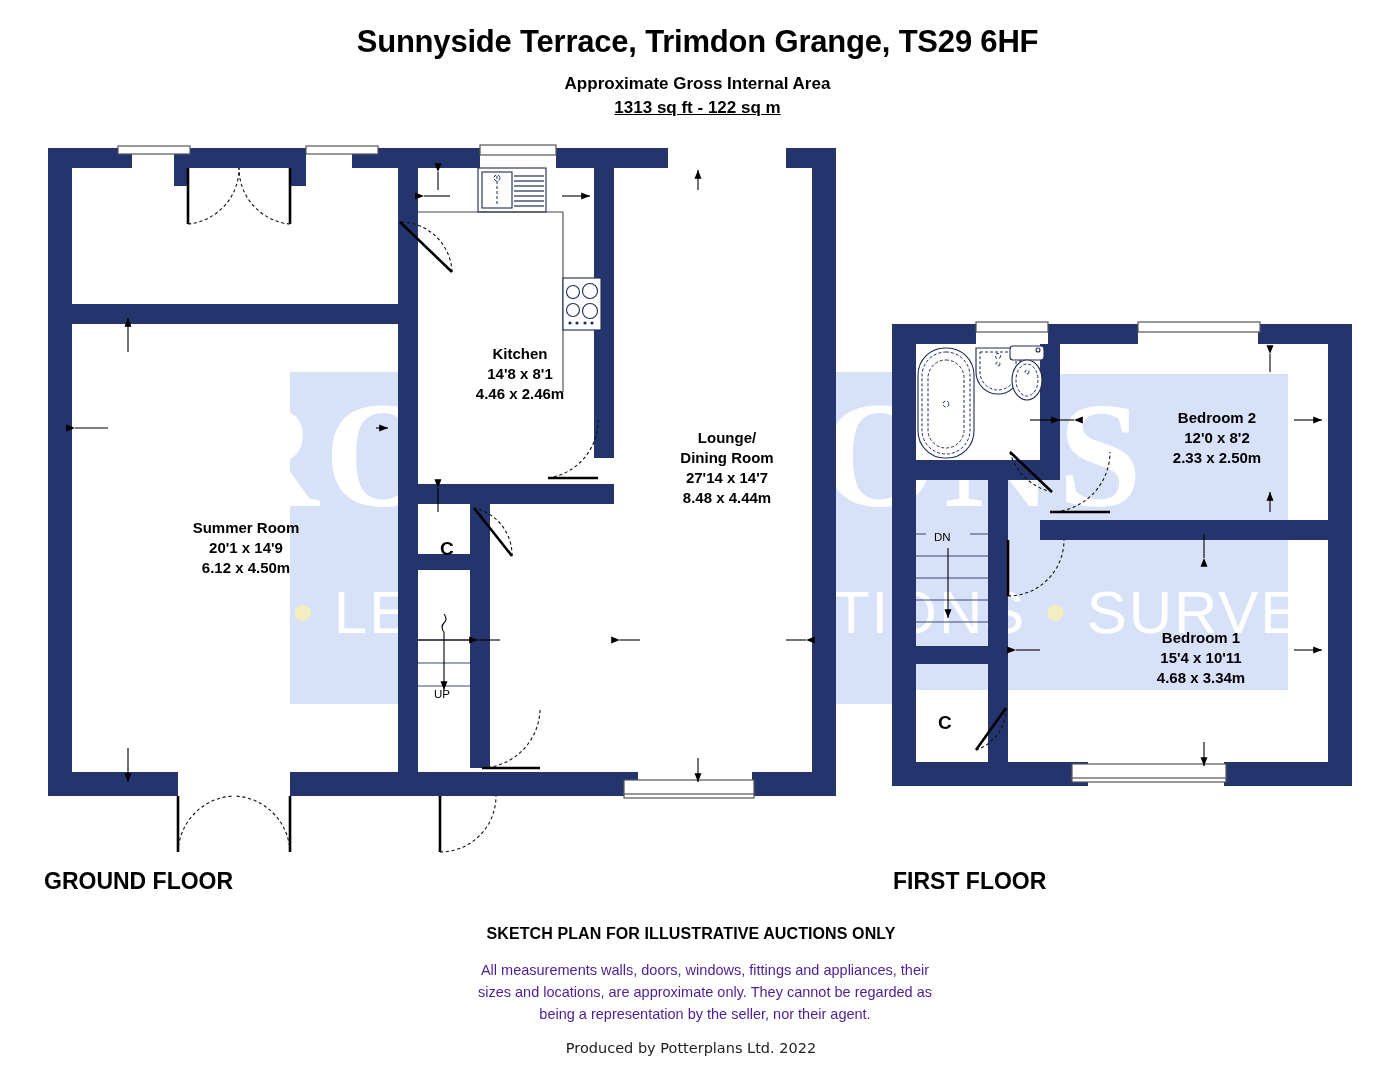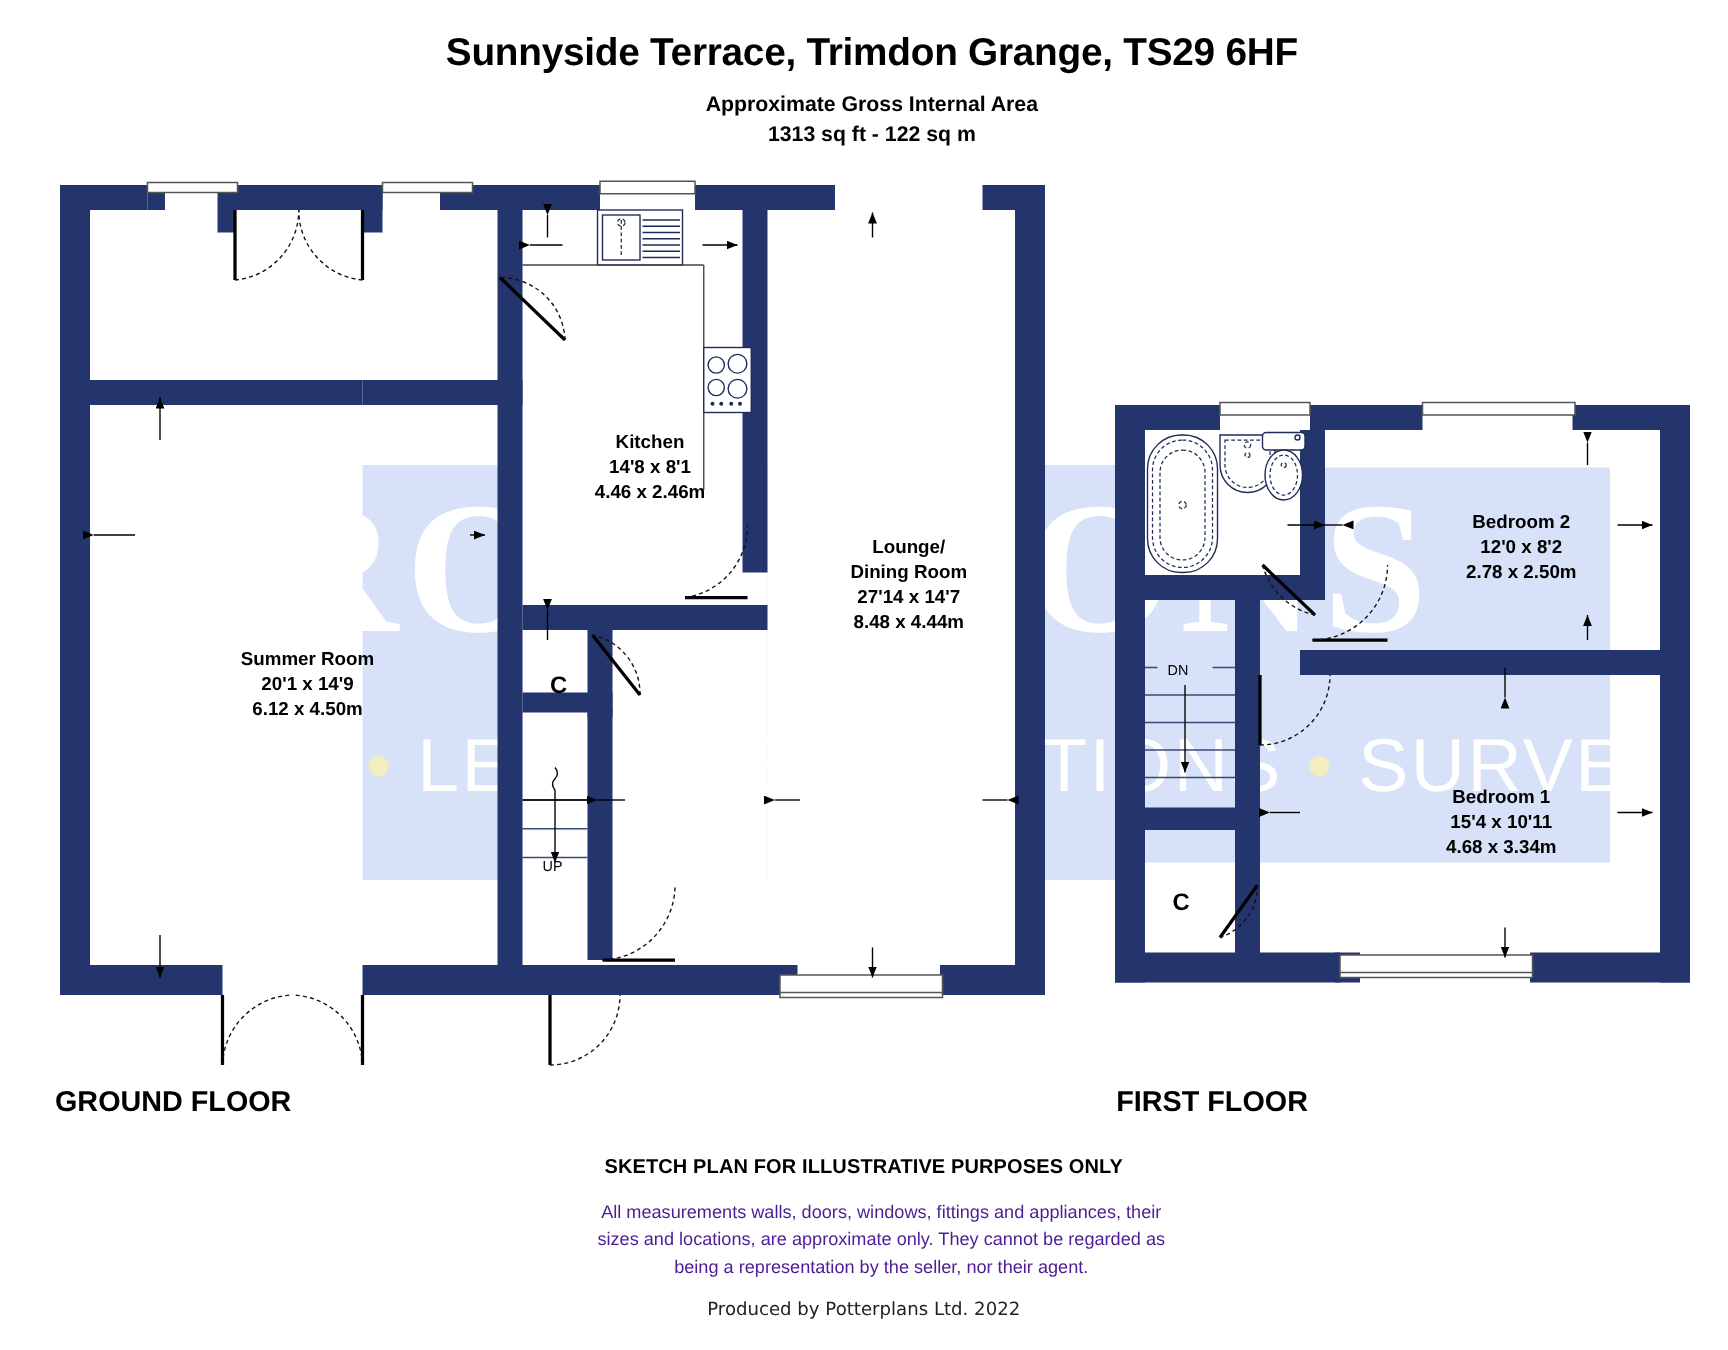--- a/index.html
+++ b/index.html
@@ -2,21 +2,21 @@
 <html><head>
 <meta charset="utf-8">
 <style>
   html,body{margin:0;padding:0;background:#ffffff;}
   body{width:1382px;height:1080px;position:relative;overflow:hidden;
        font-family:"Liberation Sans",sans-serif;color:#000;}
 
   .hdr{position:absolute;left:0;right:0;text-align:center;padding-left:13px;}
   #title{top:24px;font-size:31px;font-weight:bold;letter-spacing:-0.2px;}
   #sub1{top:74px;font-size:17px;font-weight:bold;}
-  #sub2{top:98px;font-size:17px;font-weight:bold;}
+  #sub2{top:98px;font-size:17px;font-weight:bold;text-decoration:underline;}
 
   
   #wm-band{position:absolute;left:70px;top:372px;width:1218px;height:332px;
            background:#d7e1f8;z-index:1;}
   #wm-word{position:absolute;left:70px;top:380px;width:1218px;text-align:center;
            font-family:"Liberation Serif",serif;font-size:150px;font-weight:bold;
            color:#ffffff;letter-spacing:6px;line-height:1;z-index:2;}
   #wm-tag{position:absolute;left:70px;top:583px;width:1218px;text-align:center;
           font-family:"Liberation Sans",sans-serif;font-size:60px;color:#ffffff;
           letter-spacing:2px;line-height:1;z-index:2;white-space:nowrap;}
@@ -350,34 +350,34 @@
 <div class="roomlbl" style="left:620px;top:428px;width:214px;">
   <div>Lounge/</div>
   <div>Dining Room</div>
   <div>27'14 x 14'7</div>
   <div>8.48 x 4.44m</div>
 </div>
 
 <div class="roomlbl" style="left:1092px;top:408px;width:250px;">
   <div>Bedroom 2</div>
   <div>12'0 x 8'2</div>
-  <div>2.78 x 2.50m</div>
+  <div>2.33 x 2.50m</div>
 </div>
 
 <div class="roomlbl" style="left:1076px;top:628px;width:250px;">
   <div>Bedroom 1</div>
   <div>15'4 x 10'11</div>
   <div>4.68 x 3.34m</div>
 </div>
 
 <div class="cl" style="left:440px;top:538px;">C</div>
 <div class="cl" style="left:938px;top:712px;">C</div>
 <div class="stxt" style="left:434px;top:688px;">UP</div>
 <div class="stxt" style="left:934px;top:531px;">DN</div>
 
 <div class="floorlbl" style="left:44px;top:868px;">GROUND FLOOR</div>
 <div class="floorlbl" style="left:893px;top:868px;">FIRST FLOOR</div>
 
-<div class="ftr" id="ftr-title">SKETCH PLAN FOR ILLUSTRATIVE PURPOSES ONLY</div>
+<div class="ftr" id="ftr-title">SKETCH PLAN FOR ILLUSTRATIVE AUCTIONS ONLY</div>
 <div class="ftr ftr-body" id="ftr-l1">All measurements walls, doors, windows, fittings and appliances, their</div>
 <div class="ftr ftr-body" id="ftr-l2">sizes and locations, are approximate only. They cannot be regarded as</div>
 <div class="ftr ftr-body" id="ftr-l3">being a representation by the seller, nor their agent.</div>
 <div class="ftr" id="ftr-prod">Produced by Potterplans Ltd. 2022</div>
 
 </body></html>

